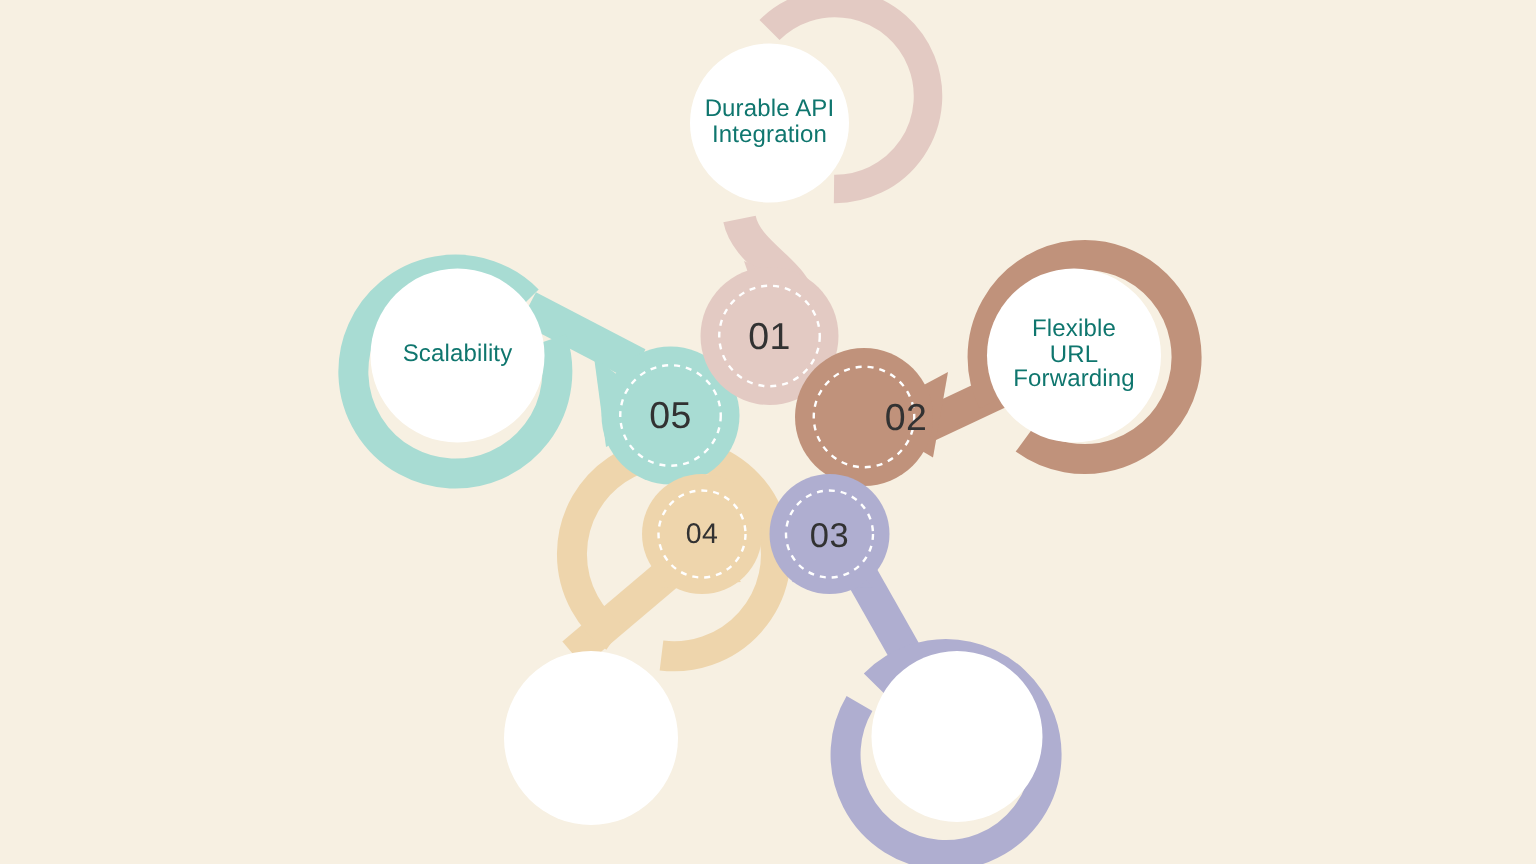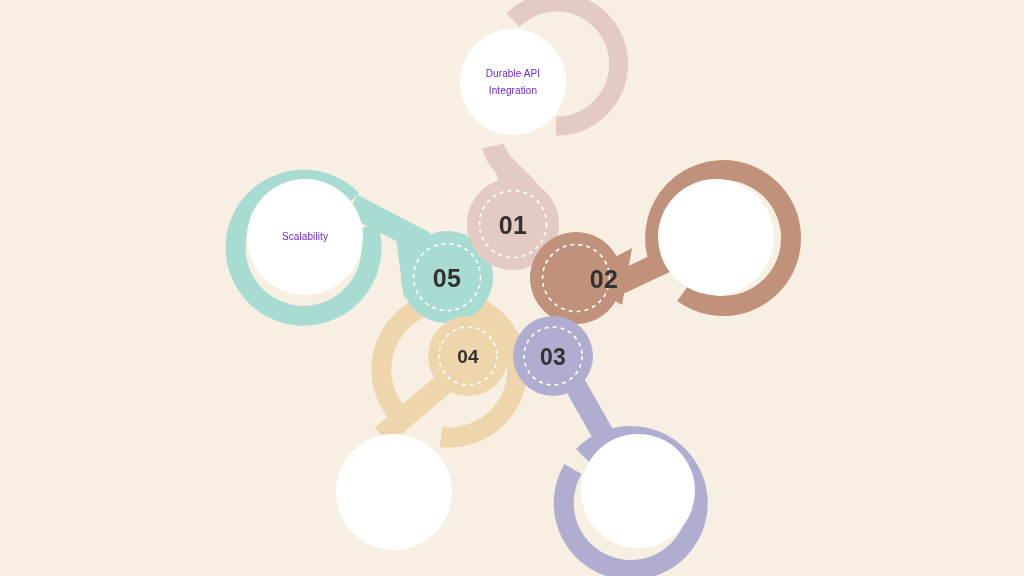--- a/index.html
+++ b/index.html
@@ -22,35 +22,35 @@
   #diagram-svg {
     position: absolute;
     left: 0;
     top: 0;
     width: 1024px;
     height: 576px;
     display: block;
   }
   .node-label {
     position: absolute;
-    color: #6d28d9;
-    font-size: 10px;
+    color: #0f766e;
+    font-size: 16px;
     line-height: 16.5px;
     text-align: center;
     white-space: pre-line;
     transform: translate(-50%, -50%);
     font-family: "Liberation Sans", sans-serif;
     letter-spacing: 0.1px;
     pointer-events: none;
   }
   .step-number {
     position: absolute;
     color: #323232;
     font-size: 25px;
-    font-weight: bold;
+    font-weight: normal;
     text-align: center;
     transform: translate(-50%, -50%);
     font-family: "Liberation Sans", sans-serif;
     letter-spacing: 0.3px;
     pointer-events: none;
   }
 </style>
 </head>
 <body>
 
@@ -122,20 +122,23 @@
         <path d="M 553 356 L 582 392 L 528 388 Z" fill="#AFAED0"></path>
         <circle cx="553" cy="356" r="40" fill="#AFAED0"></circle>
         <circle cx="553" cy="356" r="29" fill="none" stroke="#FFFFFF" stroke-width="1.6" stroke-dasharray="4 4"></circle>
       </g>
     </g>
   </svg>
 
   <div class="node-label" style="left:513px; top:82px;  width:120px;">Durable API
 Integration</div>
 
+  <div class="node-label" style="left:716px; top:237px; width:120px;">Flexible
+URL
+Forwarding</div>
 
 
 
   <div class="node-label" style="left:305px; top:237px; width:120px;">Scalability</div>
 
   <div class="step-number" style="left:513px; top:225px;">01</div>
 
   <div class="step-number" style="left:604px; top:279px;">02</div>
 
   <div class="step-number" style="left:553px; top:357px; font-size:23px;">03</div>

